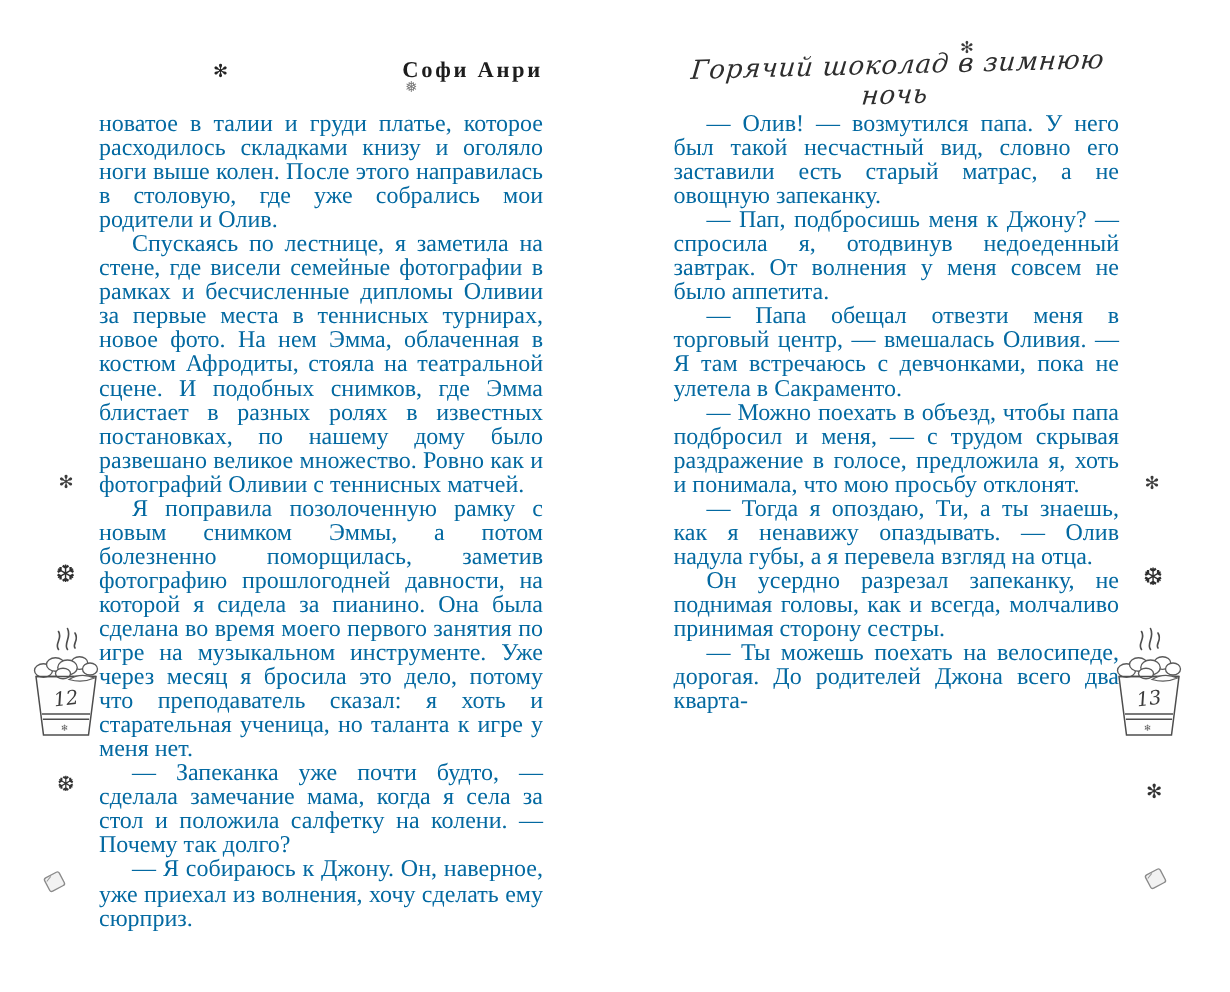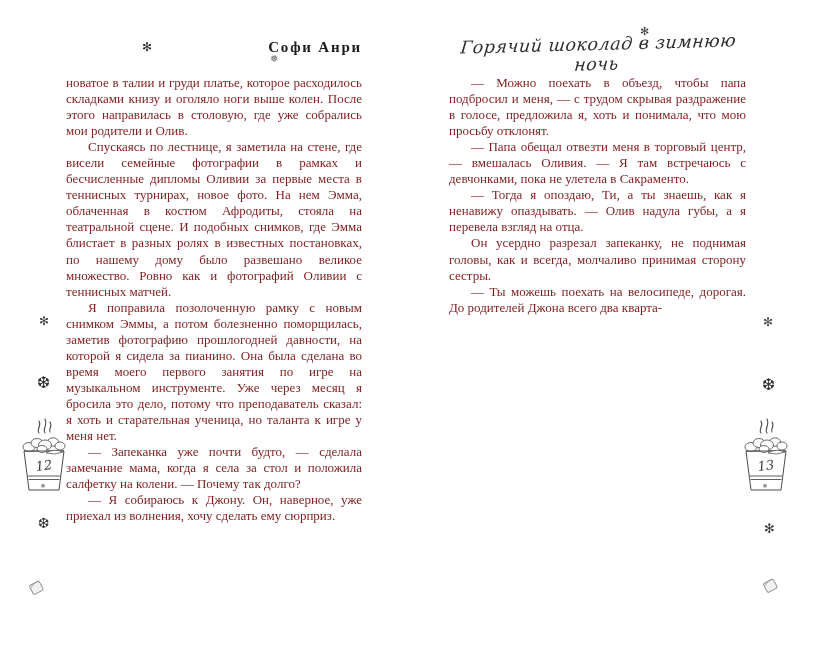--- a/index.html
+++ b/index.html
@@ -6,22 +6,22 @@
   .spread{position:relative;width:820px;height:661px;background:#ffffff;overflow:hidden;
           font-family:"Liberation Serif", serif;color:#242424;}
   
   .header-left{position:absolute;left:66px;top:39px;width:296px;text-align:right;
 [...]    font-family:"Liberation Sans", sans-serif;font-weight:700;font-size:15px;
     letter-spacing:1.8px;color:#1d1d1d;}
   .header-right{position:absolute;left:449px;top:34px;width:297px;text-align:center;
     font-family:"DejaVu Serif", serif;font-style:italic;font-size:17.5px;color:#2e2e2e;
     transform:rotate(-1.5deg) skewX(-7deg);letter-spacing:0.5px;}
   
-  .text-col{position:absolute;top:75px;font-size:13px;line-height:16.05px;
-    text-align:justify;color:#7f1d1d;hyphens:auto;}
+  .text-col{position:absolute;top:75px;font-size:16px;line-height:16.05px;
+    text-align:justify;color:#0369a1;hyphens:auto;}
   .text-col p{margin:0;text-indent:22px;}
   .text-col p.no-indent{text-indent:0;}
   .left-col{left:66px;width:296px;}
   .right-col{left:449px;width:297px;}
   
   .deco{position:absolute;font-family:"DejaVu Sans", sans-serif;color:#3c3c3c;
         line-height:1;user-select:none;}
   .snow-h1{left:142px;top:41px;font-size:12px;color:#242424;}
   .snow-h2{left:270px;top:54px;font-size:10px;color:#787878;}
   .snow-h3{left:640px;top:26px;font-size:11px;color:#3a3a3a;}
@@ -53,22 +53,24 @@
 
   <div class="text-col left-col">
     <p class="no-indent">новатое в талии и груди платье, которое расходилось складками книзу и оголяло ноги выше колен. После этого направилась в столовую, где уже собрались мои родители и Олив.</p>
     <p>Спускаясь по лестнице, я заметила на стене, где висели семейные фотографии в рамках и бесчисленные дипломы Оливии за первые места в теннисных турнирах, новое фото. На нем Эмма, облаченная в костюм Афродиты, стояла на театральной сцене. И подобных снимков, где Эмма блистает в разных ролях в известных постановках, по нашему дому было развешано великое множество. Ровно как и фотографий Оливии с теннисных матчей.</p>
     <p>Я поправила позолоченную рамку с новым снимком Эммы, а потом болезненно поморщилась, заметив фотографию прошлогодней давности, на которой я сидела за пианино. Она была сделана во время моего первого занятия по игре на музыкальном инструменте. Уже через месяц я бросила это дело, потому что преподаватель сказал: я хоть и старательная ученица, но таланта к игре у меня нет.</p>
     <p>— Запеканка уже почти будто, — сделала замечание мама, когда я села за стол и положила салфетку на колени. — Почему так долго?</p>
     <p>— Я собираюсь к Джону. Он, наверное, уже приехал из волнения, хочу сделать ему сюрприз.</p>
   </div>
 
   <div class="text-col right-col">
+    <p>— Олив! — возмутился папа. У него был такой несчастный вид, словно его заставили есть старый матрас, а не овощную запеканку.</p>
+    <p>— Пап, подбросишь меня к Джону? — спросила я, отодвинув недоеденный завтрак. От волнения у меня совсем не было аппетита.</p>
+    <p>— Папа обещал отвезти меня в торговый центр, — вмешалась Оливия. — Я там встречаюсь с девчонками, пока не улетела в Сакраменто.</p>
     <p>— Можно поехать в объезд, чтобы папа подбросил и меня, — с трудом скрывая раздражение в голосе, предложила я, хоть и понимала, что мою просьбу отклонят.</p>
-    <p>— Папа обещал отвезти меня в торговый центр, — вмешалась Оливия. — Я там встречаюсь с девчонками, пока не улетела в Сакраменто.</p>
     <p>— Тогда я опоздаю, Ти, а ты знаешь, как я ненавижу опаздывать. — Олив надула губы, а я перевела взгляд на отца.</p>
     <p>Он усердно разрезал запеканку, не поднимая головы, как и всегда, молчаливо принимая сторону сестры.</p>
     <p>— Ты можешь поехать на велосипеде, дорогая. До родителей Джона всего два кварта-</p>
   </div>
 
   <span class="deco snow-l1">✻</span>
   <span class="deco snow-l2">❆</span>
 
   <svg class="cup cup-left" viewBox="0 0 54 80">
     <g stroke="#4d4d4d" fill="none" stroke-width="1.1" stroke-linecap="round">

